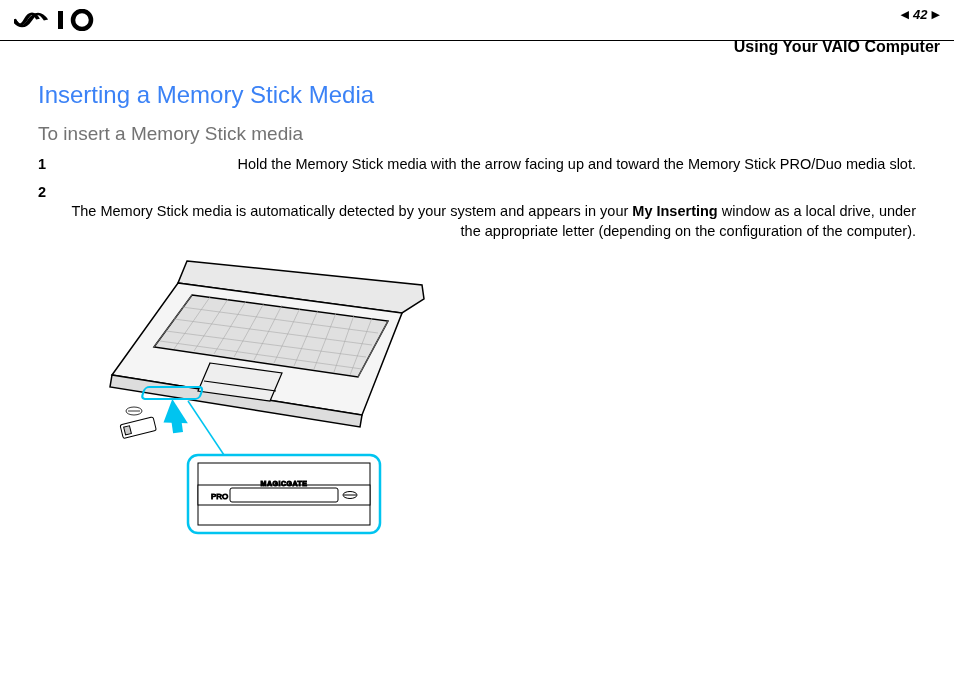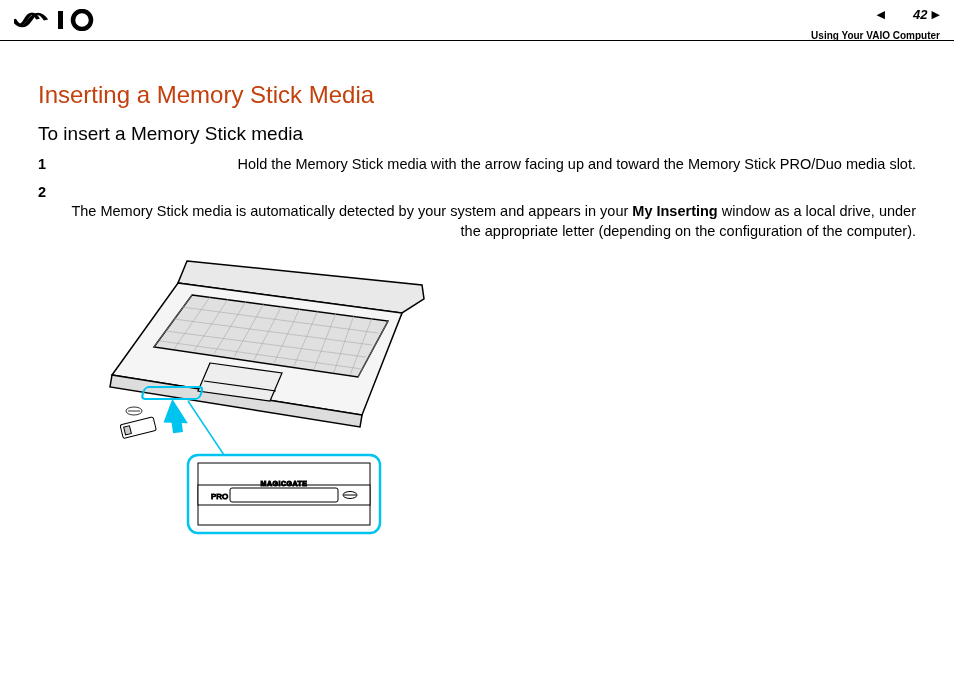--- a/index.html
+++ b/index.html
@@ -35,41 +35,40 @@
     display: inline-flex;
     align-items: center;
     gap: 4px;
     font-size: 12px;
     color: #000;
   }
   .page-nav .page-num {
     font-weight: bold;
     font-style: italic;
     font-size: 13px;
-    margin-left: 24px;
   }
   .arrow {
     font-size: 11px;
   }
   .section-label {
-    font-size: 10px;
-    font-weight: bold;
-    margin-top: 8px;
+    font-size: 16px;
+    font-weight: bold;
+    margin-top: 16px;
   }
   .content {
     padding: 40px 38px 0 38px;
   }
   h1.heading {
-    color: #c2410c;
+    color: #3b82f6;
     font-weight: normal;
     font-size: 24px;
     margin: 0 0 14px 0;
   }
   h2.subheading {
-    color: #000000;
+    color: #737373;
     font-weight: normal;
     font-size: 19px;
     margin: 0 0 10px 0;
   }
   ol.steps {
     list-style: none;
     padding: 0;
     margin: 0 0 14px 0;
     font-size: 14.5px;
     line-height: 1.35;

